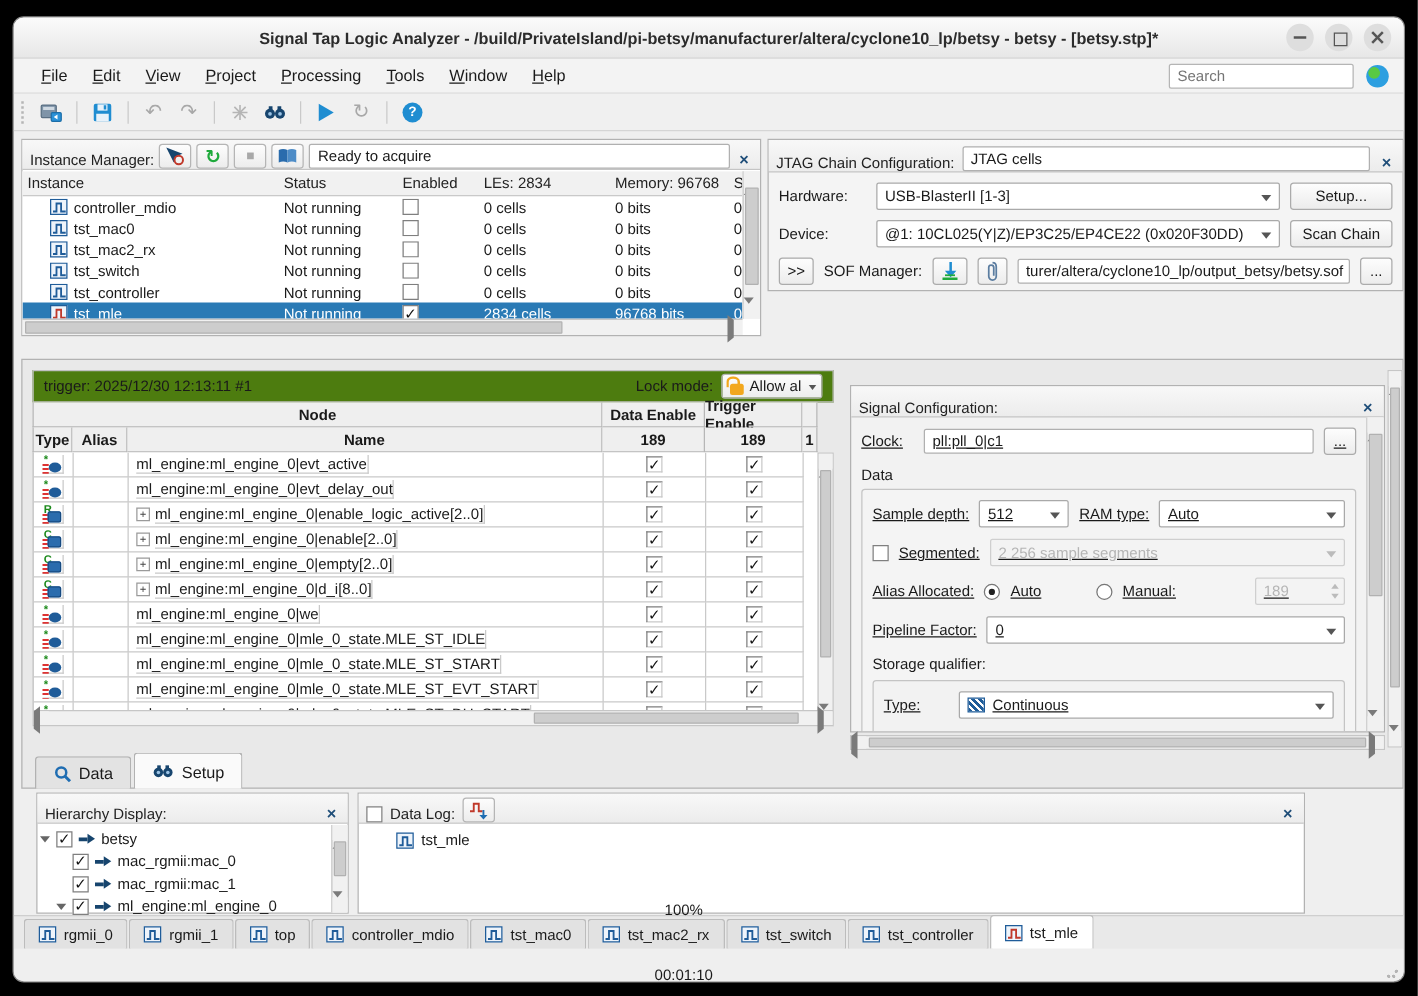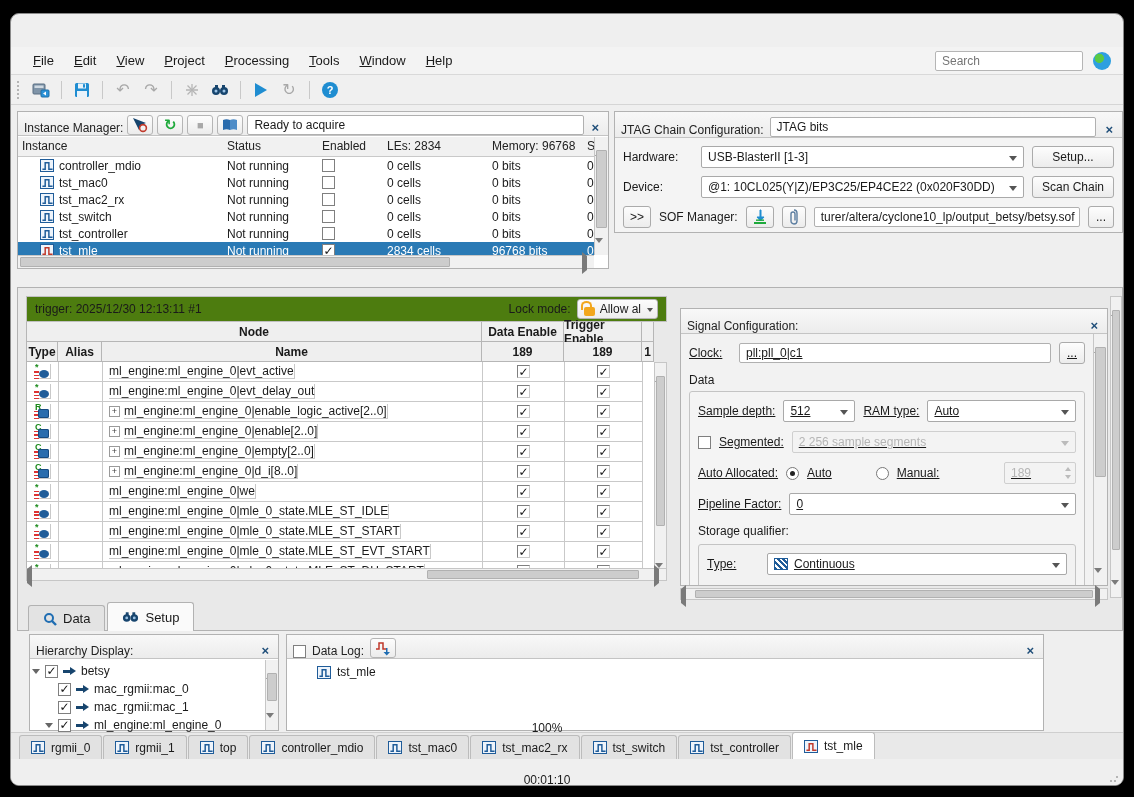--- a/index.html
+++ b/index.html
@@ -244,20 +244,28 @@
           <line x1="1" y1="7" x2="13" y2="7"></line>
         <line x1="2.5" y1="2.5" x2="11.5" y2="11.5"></line>
           <line x1="11.5" y1="2.5" x2="2.5" y2="11.5"></line>
       </g>
     </symbol>
   </defs>
 </svg>
 
 <div class="win">
 
+  <div class="titlebar">
+    <span class="title-text">Signal Tap Logic Analyzer - /build/PrivateIsland/pi-betsy/manufacturer/altera/cyclone10_lp/betsy - betsy - [betsy.stp]*</span>
+    <div class="win-btns">
+      <div class="wbtn glyph-min"></div>
+      <div class="wbtn glyph-max"></div>
+      <div class="wbtn glyph-close"></div>
+    </div>
+  </div>
 
   <div class="menubar">
     <span class="menu-item">File</span>
     <span class="menu-item">Edit</span>
     <span class="menu-item">View</span>
     <span class="menu-item">Project</span>
     <span class="menu-item">Processing</span>
     <span class="menu-item">Tools</span>
     <span class="menu-item">Window</span>
     <span class="menu-item">Help</span>
@@ -452,21 +460,21 @@
     </div>
     <div class="hscroll" style="left:0; right:14px; bottom:0; height:13px; border:none; border-top:1px solid #c6c6c6;">
       <div class="thumb" style="top:1px;bottom:1px;left:2px;width:430px"></div>
       <div class="sb-btn" style="top:0;bottom:0;right:0;width:12px"><span class="tri-r" style="margin-top:3px"></span></div>
     </div>
   </div>
 
   <div class="panel" id="jtag">
     <div class="phead" style="height:26px">
       <span class="ptitle">JTAG Chain Configuration:</span>
-      <span class="field" style="flex:1">JTAG bits</span>
+      <span class="field" style="flex:1">JTAG cells</span>
       <span class="pclose">×</span>
     </div>
     <div class="jrow">
       <span class="jlabel" style="width:70px">Hardware:</span>
       <span class="combo" style="flex:1">
           <span>USB-BlasterII [1-3]</span>
         </span>
       <span class="btn" style="width:82px">Setup...</span>
     </div>
     <div class="jrow">
@@ -822,21 +830,21 @@
               </span>
           </div>
           <div class="sc-row">
             <span class="cb"></span>
             <span>Segmented:</span>
             <span class="combo disabled" style="flex:1">
                 <span>2 256 sample segments</span>
               </span>
           </div>
           <div class="sc-row">
-            <span>Auto Allocated:</span>
+            <span>Alias Allocated:</span>
             <span class="radio on"></span>
             <span>Auto</span>
             <span style="width:28px"></span>
             <span class="radio"></span>
             <span>Manual:</span>
             <span class="spin" style="margin-left:auto">
               <span>189</span>
                 <span class="tri-u"></span>
                 <span class="tri-d"></span>
             </span>

